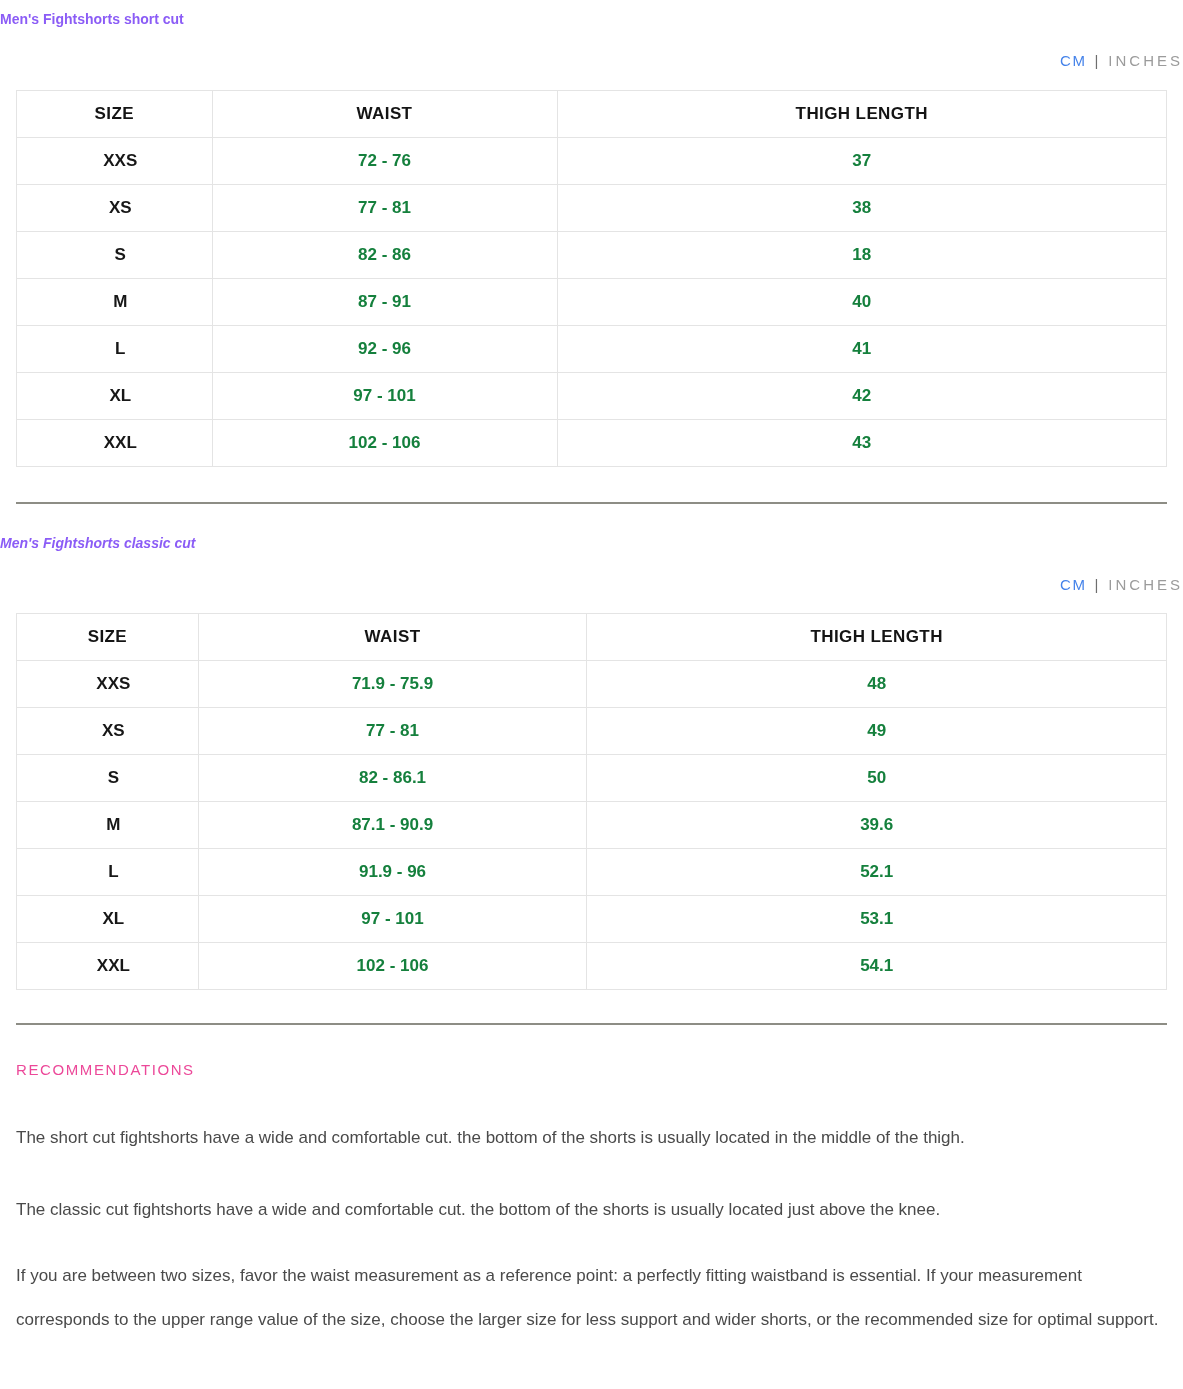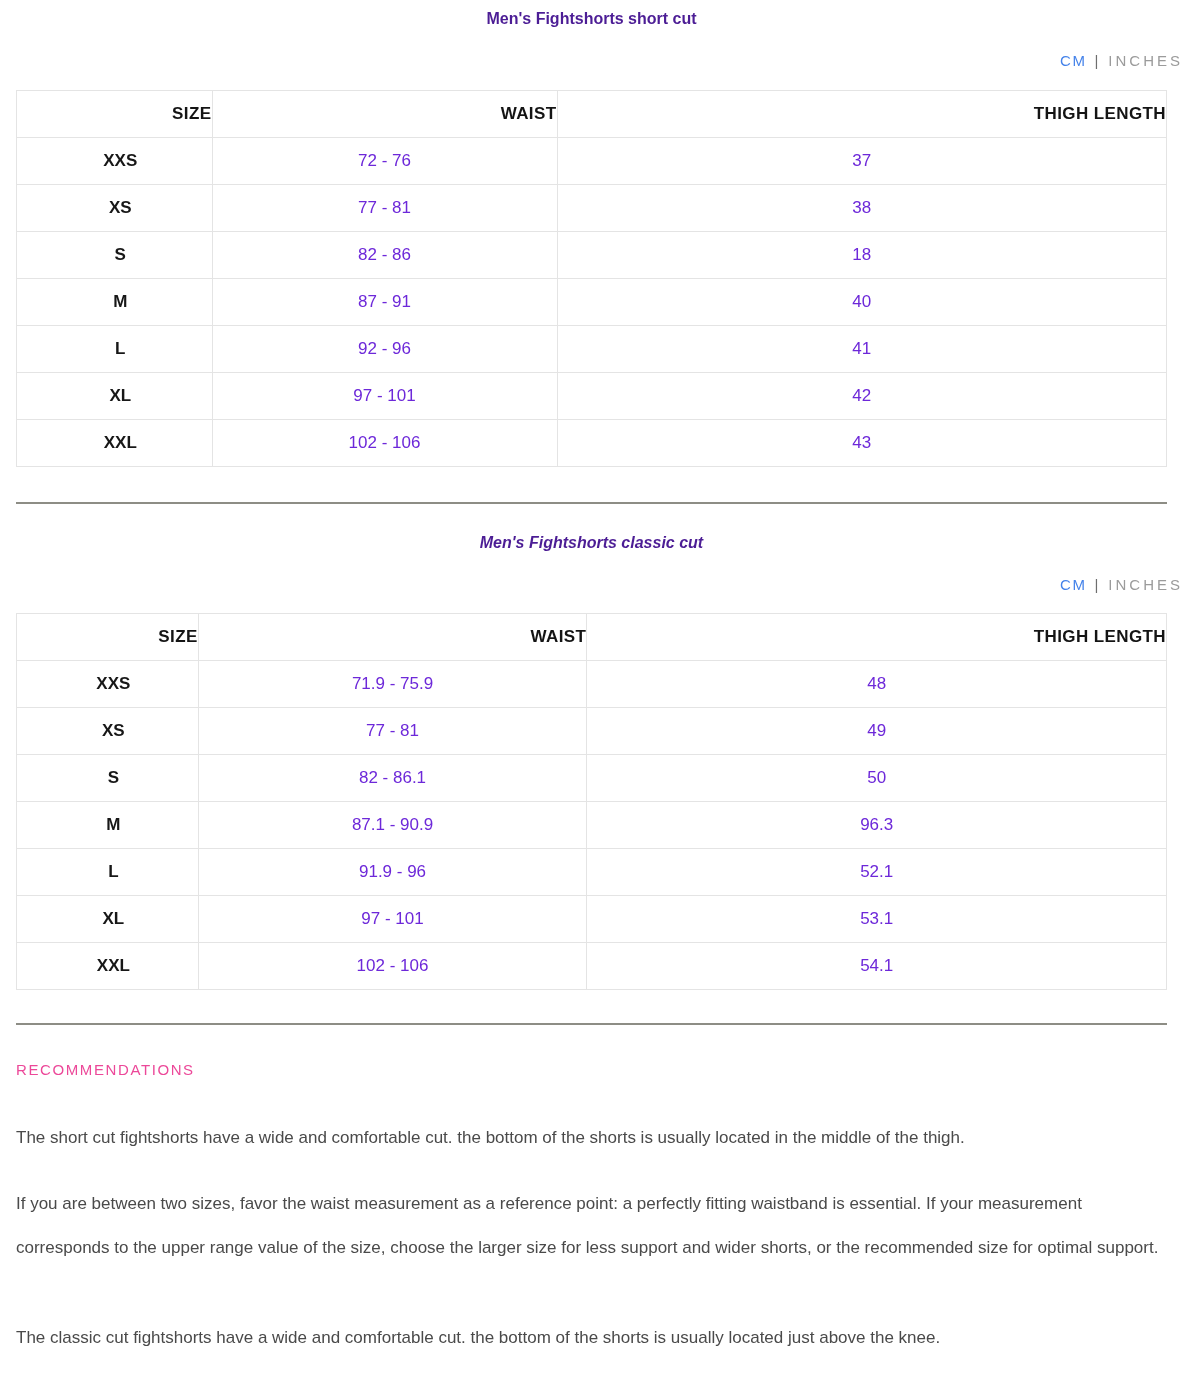--- a/index.html
+++ b/index.html
@@ -5,24 +5,23 @@
   * { margin: 0; padding: 0; box-sizing: border-box; }
   html, body { background: #ffffff; }
   body {
     width: 1183px;
     min-height: 1389px;
     margin: 0 auto;
     font-family: "Liberation Sans", "DejaVu Sans", sans-serif;
     padding-top: 8px;
   }
   .section-title {
-    text-align: center;
-    font-size: 16px;
-    font-weight: bold;
-    color: #4c1d95;
+    font-size: 14px;
+    font-weight: bold;
+    color: #8b5cf6;
     height: 22px;
     line-height: 22px;
   }
   .unit-toggle {
     margin-top: 22px;
     text-align: right;
     font-size: 15px;
     height: 18px;
     line-height: 18px;
     user-select: none;
@@ -53,26 +52,25 @@
     height: 47px;
     text-align: center;
     vertical-align: middle;
     background: #ffffff;
   }
   th {
     font-size: 17px;
     font-weight: bold;
     color: #141414;
     letter-spacing: 0.4px;
-    text-align: right;
   }
   td {
     font-size: 17px;
-    color: #6d28d9;
-    font-weight: normal;
+    color: #15803d;
+    font-weight: bold;
   }
   td.size {
     font-weight: bold;
     color: #171717;
     padding-left: 12px;
   }
   .t1 .col-size  { width: 17%; }
   .t1 .col-waist { width: 30%; }
   .t1 .col-thigh { width: 53%; }
   .t2 .col-size  { width: 15.8%; }
@@ -204,21 +202,21 @@
             <td class="thigh">49</td>
           </tr>
           <tr>
             <td class="size">S</td>
             <td class="waist">82 - 86.1</td>
             <td class="thigh">50</td>
           </tr>
           <tr>
             <td class="size">M</td>
             <td class="waist">87.1 - 90.9</td>
-            <td class="thigh">96.3</td>
+            <td class="thigh">39.6</td>
           </tr>
           <tr>
             <td class="size">L</td>
             <td class="waist">91.9 - 96</td>
             <td class="thigh">52.1</td>
           </tr>
           <tr>
             <td class="size">XL</td>
             <td class="waist">97 - 101</td>
             <td class="thigh">53.1</td>
@@ -231,15 +229,15 @@
         </tbody>
     </table>
   </div>
 </div>
 
 <hr class="section-divider divider-space">
 
 <div class="reco">
   <h3 class="reco-heading">RECOMMENDATIONS</h3>
   <p class="reco-p">The short cut fightshorts have a wide and comfortable cut. the bottom of the shorts is usually located in the middle of the thigh.</p>
+  <p class="reco-p">The classic cut fightshorts have a wide and comfortable cut. the bottom of the shorts is usually located just above the knee.</p>
   <p class="reco-p multi">If you are between two sizes, favor the waist measurement as a reference point: a perfectly fitting waistband is essential. If your measurement corresponds to the upper range value of the size, choose the larger size for less support and wider shorts, or the recommended size for optimal support.</p>
-  <p class="reco-p">The classic cut fightshorts have a wide and comfortable cut. the bottom of the shorts is usually located just above the knee.</p>
 </div>
 
 </body></html>

